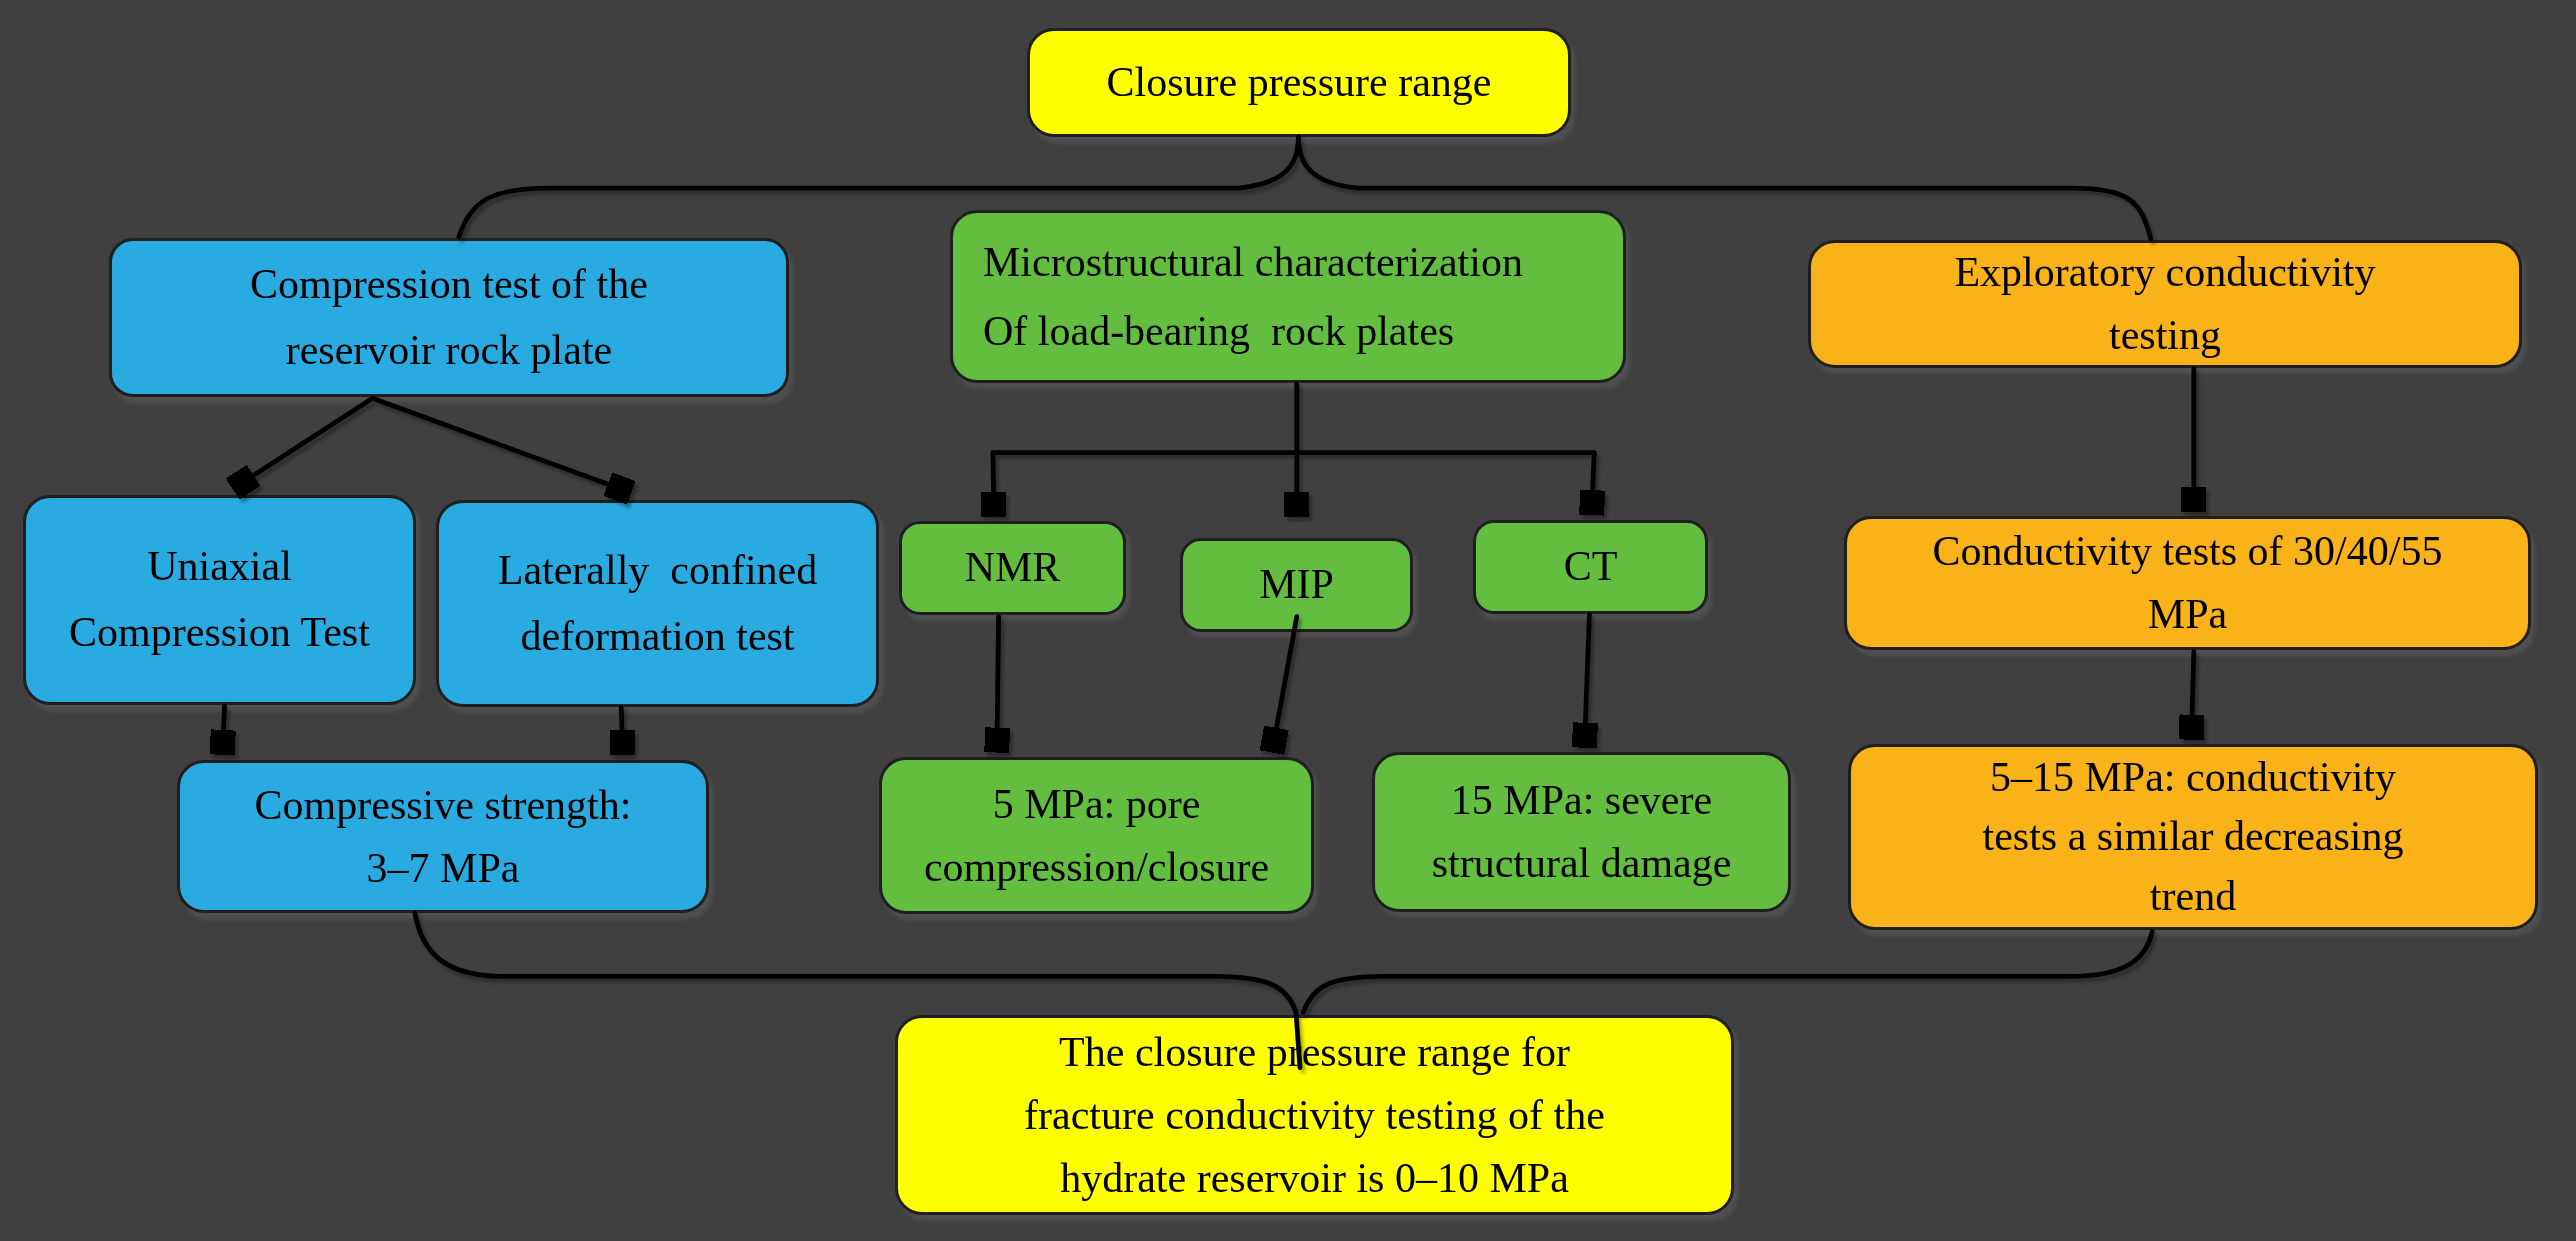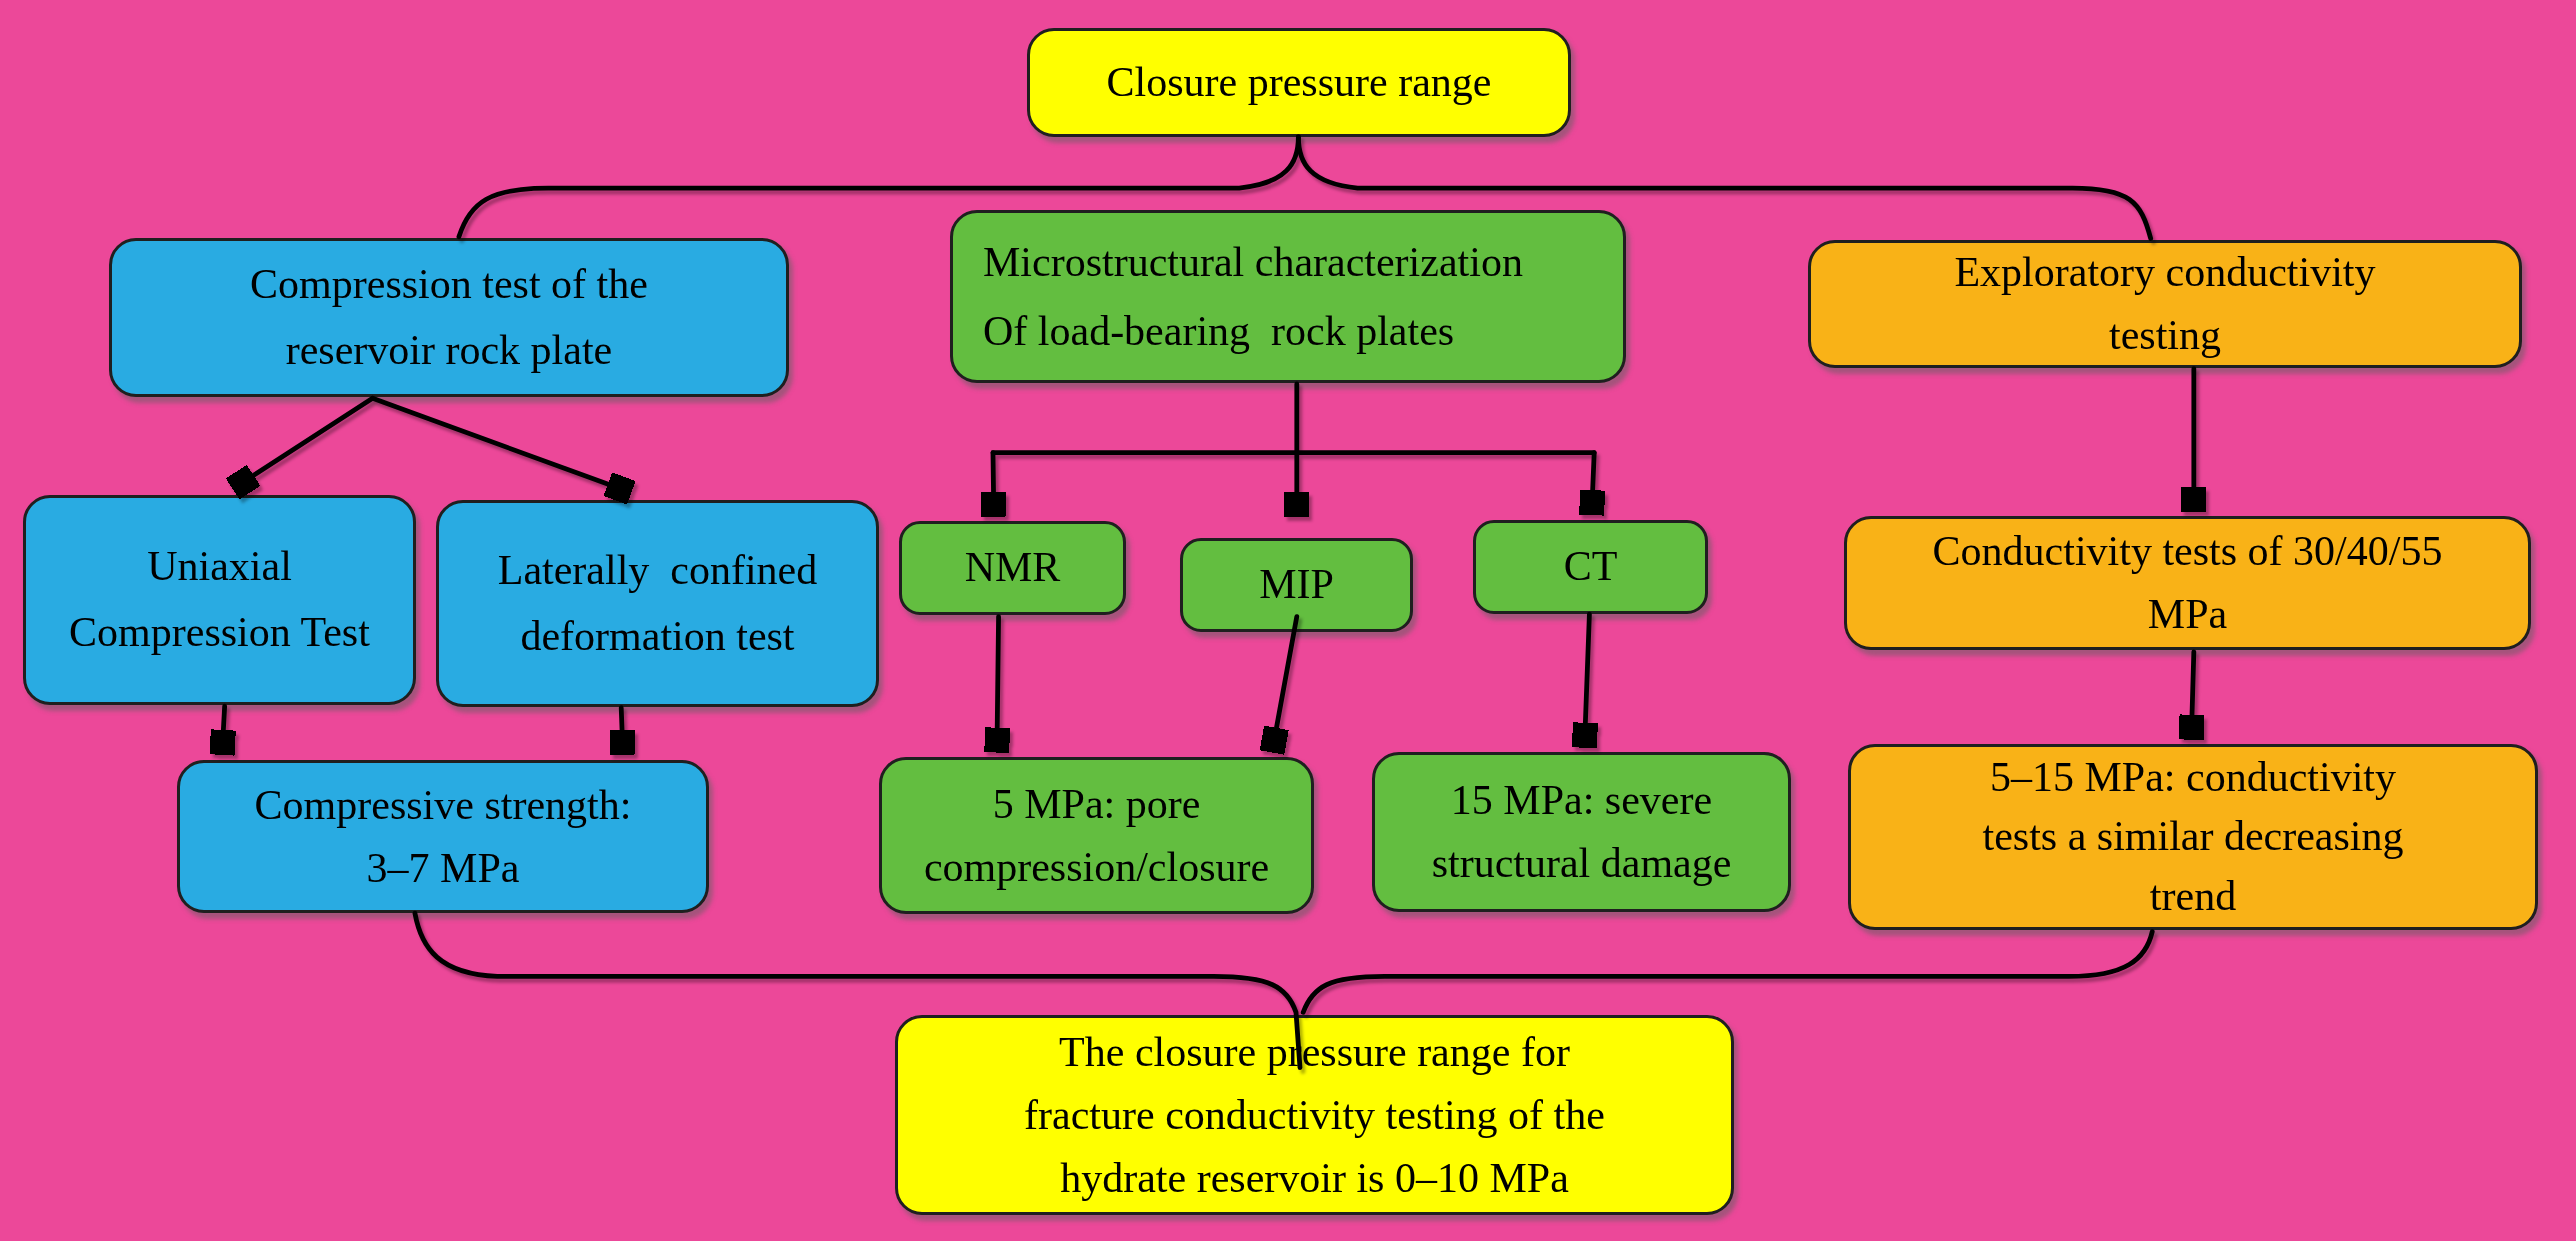--- a/index.html
+++ b/index.html
@@ -1,19 +1,19 @@
 <!DOCTYPE html>
 <html style="--yellow: #ffff00; --blue: #29abe2; --green: #63be40; --orange: #f9b217; --line: #000000;font-size:12.8px"><head>
 <meta charset="utf-8">
 <style>
   html,body{margin:0;padding:0;background:#ffffff;}
   #canvas{
     position:relative;
     width:2576px;height:1242px;
-    background:#ec4899;
+    background:#404040;
     font-family:"Liberation Serif","DejaVu Serif",serif;
     color:#000;
   }
   .node{
     position:absolute;
     box-sizing:border-box;
     border:3.2px solid #1f1f1f;
     border-radius:27px;
     display:flex;flex-direction:column;
     align-items:center;justify-content:center;
@@ -39,21 +39,21 @@
 </style>
 </head>
 <body>
 
 <div id="canvas">
 
   <div class="node yellow" style="left:1027px;top:28px;width:544px;height:109px;">
     <div class="line">Closure pressure range</div>
   </div>
 
-  <div class="node blue" style="left:109px;top:238px;width:680px;height:159px;">
+  <div class="node blue" style="left:109px;top:238px;width:680px;height:159px;border-radius:24px;">
     <div class="line">Compression test of the</div>
     <div class="line">reservoir rock plate</div>
   </div>
 
   <div class="node green left-align" style="left:950px;top:210px;width:676px;height:173px;">
     <div class="line">Microstructural characterization</div>
     <div class="line">Of load-bearing  rock plates</div>
   </div>
 
   <div class="node orange mid" style="left:1808px;top:240px;width:714px;height:128px;">

